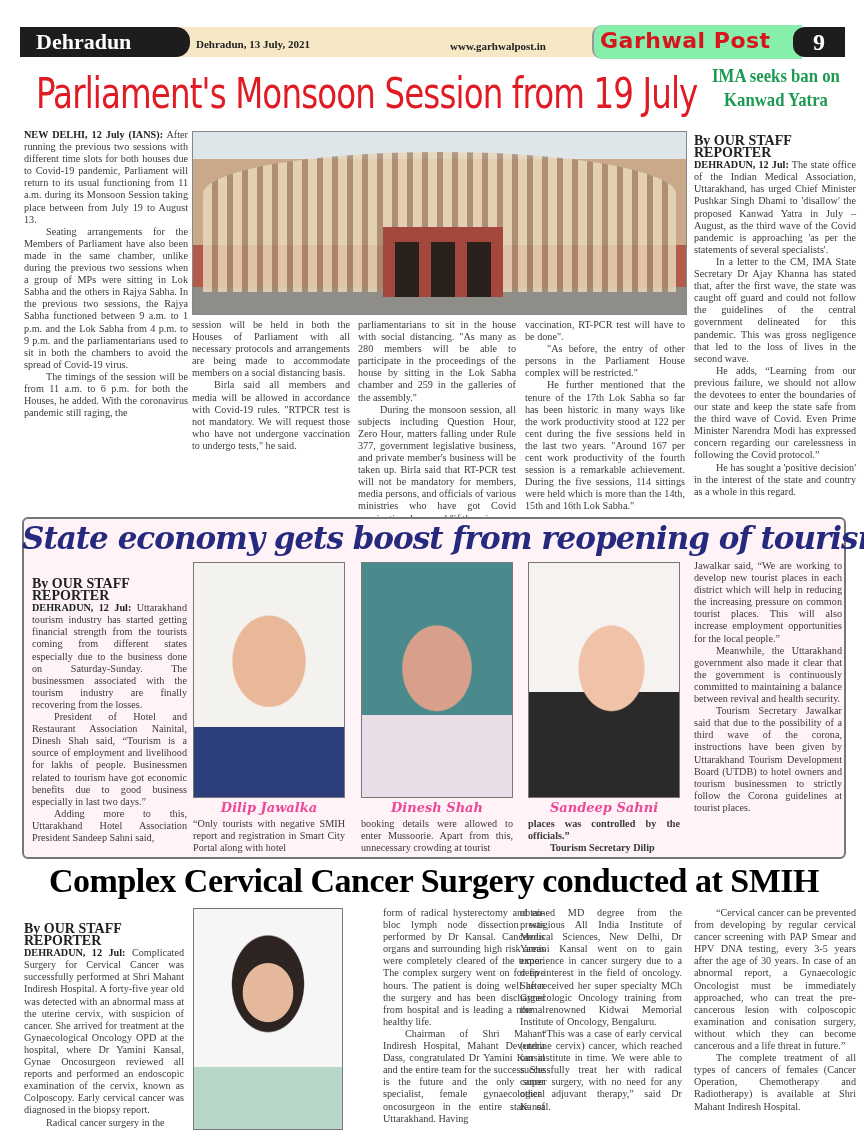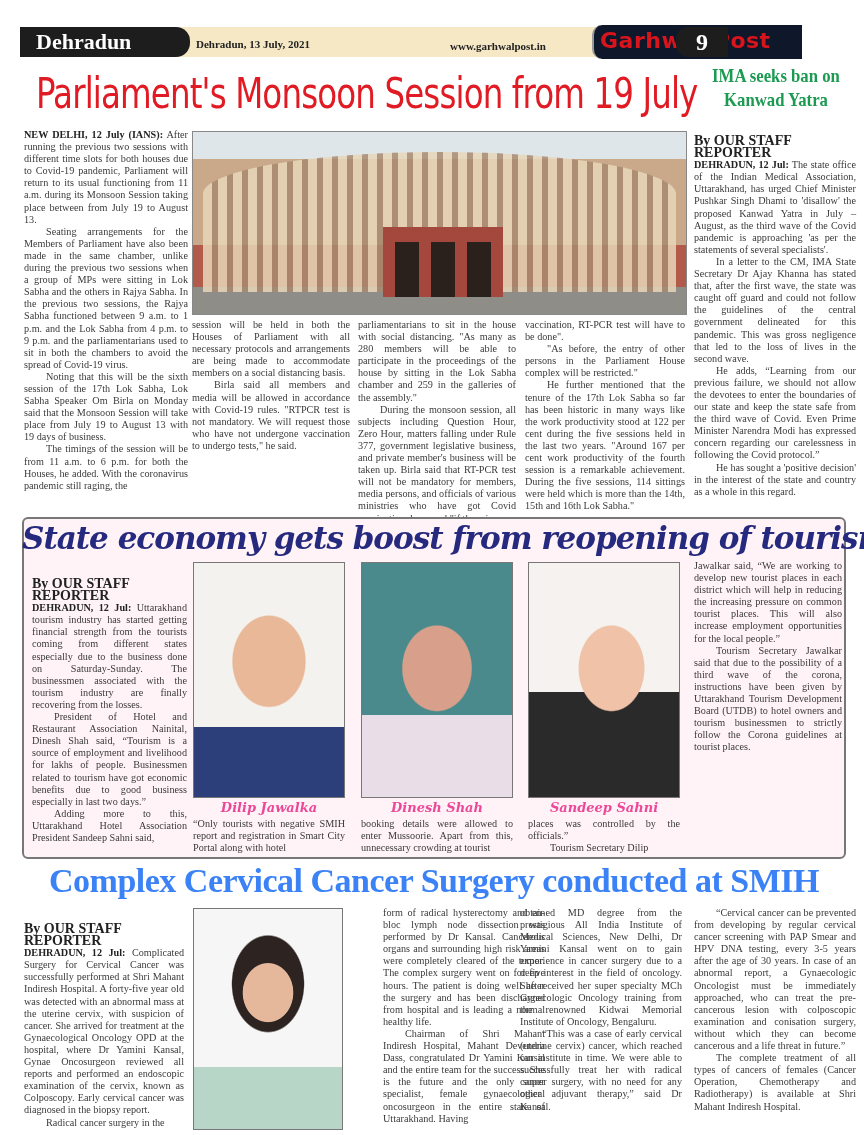--- a/index.html
+++ b/index.html
@@ -1,24 +1,24 @@
 <!DOCTYPE html>
 <html><head>
 <meta charset="utf-8">
 <style>
   * { box-sizing: border-box; margin: 0; padding: 0; }
   html, body { width: 864px; height: 1135px; background: #ffffff; overflow: hidden; }
   body { position: relative; font-family: "Liberation Serif", serif; color: #333; }
 
-  .masthead { position: absolute; left: 20px; top: 27px; width: 708px; height: 30px; background: #f6e8c5; }
+  .masthead { position: absolute; left: 20px; top: 27px; width: 825px; height: 30px; background: #f6e8c5; }
   .mh-left { position: absolute; left: 0; top: 0; width: 170px; height: 30px; background: #1d1d1d; color: #fff;
     font-family: "Liberation Serif", serif; font-weight: bold; font-size: 22px; line-height: 30px; padding-left: 16px; border-radius: 0 14px 14px 0; }
   .mh-date { position: absolute; left: 176px; top: 11px; font-size: 11px; font-weight: bold; color: #222; }
   .mh-url { position: absolute; left: 430px; top: 13px; font-size: 11px; font-weight: bold; color: #222; }
-  .mh-logo { position: absolute; left: 572px; top: -2px; width: 210px; height: 34px; background: #0f172a; border-left: 2px solid #999; border-radius: 10px 0 0 10px;
+  .mh-logo { position: absolute; left: 572px; top: -2px; width: 210px; height: 34px; background: #86efac; border-left: 2px solid #999; border-radius: 10px 0 0 10px;
     font-family: "DejaVu Sans", sans-serif; font-weight: bold; font-size: 22px; color: #d8141c; line-height: 32px; padding-left: 6px; letter-spacing: 0.5px; }
   .mh-page { position: absolute; right: 0; top: 0; width: 52px; height: 30px; background: #1d1d1d; color: #fff; font-weight: bold; font-size: 24px; line-height: 30px; text-align: center; border-radius: 12px 0 0 12px; }
 
   .headline-main { position: absolute; left: 36px; top: 68px; width: 640px; font-family: "DejaVu Sans Condensed", "DejaVu Sans", sans-serif;
     font-size: 42px; color: #e11b24; letter-spacing: -1px; transform: scaleX(0.86); transform-origin: left; white-space: nowrap; line-height: 52px; }
   .ima-title { position: absolute; left: 690px; top: 64px; width: 172px; text-align: center; color: #1c9a52; font-weight: bold; font-size: 19px; line-height: 24px; font-family: "Liberation Serif", serif; transform: scaleX(0.88); }
 
   .col { position: absolute; font-size: 10.2px; line-height: 12.1px; text-align: justify; color: #3a3a3a; }
   .col p { text-indent: 22px; }
   .col p.first { text-indent: 0; }
@@ -33,21 +33,21 @@
 
   .tourism-box { position: absolute; left: 22px; top: 517px; width: 824px; height: 342px; background: #fff3f7; border: 2px solid #777; border-radius: 6px; }
   .tourism-title { position: absolute; left: 22px; top: 520px; width: 824px; text-align: center; font-family: "DejaVu Serif", serif; font-style: italic; font-weight: bold;
     font-size: 31px; color: #262a7e; letter-spacing: -1px; white-space: nowrap; }
   .portrait { position: absolute; top: 562px; width: 152px; height: 236px; border: 1px solid #777; }
   .p1 { left: 193px; background: radial-gradient(ellipse 40% 32% at 50% 42%, #e8b898 60%, transparent 62%), linear-gradient(#f4f2ee 0 70%, #2c3f7a 70%); }
   .p2 { left: 361px; background: radial-gradient(ellipse 38% 30% at 50% 45%, #d89f8a 60%, transparent 62%), linear-gradient(#4a8a8c 0 65%, #e9dde8 65%); }
   .p3 { left: 528px; background: radial-gradient(ellipse 36% 30% at 55% 45%, #f0c2a8 60%, transparent 62%), linear-gradient(#f5f2f0 0 55%, #2a2a2a 55%); }
   .pname { position: absolute; top: 800px; width: 152px; text-align: center; font-family: "DejaVu Serif", serif; font-weight: bold; font-style: italic; font-size: 13px; color: #ec4899; }
 
-  .smih-title { position: absolute; left: 22px; top: 862px; width: 824px; text-align: center; font-family: "Liberation Serif", serif; font-weight: bold; font-size: 34px; color: #3b82f6; letter-spacing: -0.5px; white-space: nowrap; }
+  .smih-title { position: absolute; left: 22px; top: 862px; width: 824px; text-align: center; font-family: "Liberation Serif", serif; font-weight: bold; font-size: 34px; color: #000000; letter-spacing: -0.5px; white-space: nowrap; }
   .doctor { position: absolute; left: 193px; top: 908px; width: 150px; height: 222px; border: 1px solid #777;
     background: radial-gradient(ellipse 28% 22% at 50% 38%, #e5b89c 60%, transparent 62%), radial-gradient(ellipse 40% 36% at 50% 34%, #2d2422 60%, transparent 62%), linear-gradient(#f6f6f6 0 72%, #b8d6c8 72%); }
 </style>
 </head>
 <body>
 
 <div class="masthead">
   <div class="mh-left">Dehradun</div>
   <div class="mh-date">Dehradun, 13 July, 2021</div>
   <div class="mh-url">www.garhwalpost.in</div>
@@ -62,21 +62,20 @@
   <div class="gate">
     <i style="left:12px"></i>
       <i style="left:48px"></i>
       <i style="left:84px"></i>
   </div>
 </div>
 
 <div class="col" style="left:24px; top:129px; width:164px;">
   <p class="first"><span class="dateline">NEW DELHI, 12 July (IANS):</span> <span>After running the previous two sessions with different time slots for both houses due to Covid-19 pandemic, Parliament will return to its usual functioning from 11 a.m. during its Monsoon Session taking place between from July 19 to August 13.</span></p>
   <p>Seating arrangements for the Members of Parliament have also been made in the same chamber, unlike during the previous two sessions when a group of MPs were sitting in Lok Sabha and the others in Rajya Sabha. In the previous two sessions, the Rajya Sabha functioned between 9 a.m. to 1 p.m. and the Lok Sabha from 4 p.m. to 9 p.m. and the parliamentarians used to sit in both the chambers to avoid the spread of Covid-19 virus.</p>
-  <p>Noting that this will be the sixth session of the 17th Lok Sabha, Lok Sabha Speaker Om Birla on Monday said that the Monsoon Session will take place from July 19 to August 13 with 19 days of business.</p>
   <p>The timings of the session will be from 11 a.m. to 6 p.m. for both the Houses, he added. With the coronavirus pandemic still raging, the</p>
 </div>
 
 <div class="col" style="left:192px; top:319px; width:158px;">
   <p class="first">session will be held in both the Houses of Parliament with all necessary protocols and arrangements are being made to accommodate members on a social distancing basis.</p>
   <p>Birla said all members and media will be allowed in accordance with Covid-19 rules. "RTPCR test is not mandatory. We will request those who have not undergone vaccination to undergo tests," he said.</p>
 </div>
 
 <div class="col" style="left:358px; top:319px; width:158px;">
   <p class="first">parliamentarians to sit in the house with social distancing. "As many as 280 members will be able to participate in the proceedings of the house by sitting in the Lok Sabha chamber and 259 in the galleries of the assembly."</p>
@@ -114,27 +113,28 @@
 <div class="pname" style="left:193px;">Dilip Jawalka</div>
 <div class="pname" style="left:361px;">Dinesh Shah</div>
 <div class="pname" style="left:528px;">Sandeep Sahni</div>
 
 <div class="col" style="left:193px; top:818px; width:152px;">
   <p class="first">“Only tourists with negative SMIH report and registration in Smart City Portal along with hotel</p>
 </div>
 <div class="col" style="left:361px; top:818px; width:152px;">
   <p class="first">booking details were allowed to enter Mussoorie. Apart from this, unnecessary crowding at tourist</p>
 </div>
-<div class="col" style="left:528px; top:818px; width:152px;">
+<div class="col" style="left:528px; top:818px; width:152px;font-weight:bold;">
   <p class="first">places was controlled by the officials.”</p>
   <p>Tourism Secretary Dilip</p>
 </div>
 
 <div class="col" style="left:694px; top:560px; width:148px;">
   <p class="first">Jawalkar said, “We are working to develop new tourist places in each district which will help in reducing the increasing pressure on common tourist places. This will also increase employment opportunities for the local people.”</p>
+  <p>Meanwhile, the Uttarakhand government also made it clear that the government is continuously committed to maintaining a balance between revival and health security.</p>
   <p>Tourism Secretary Jawalkar said that due to the possibility of a third wave of the corona, instructions have been given by Uttarakhand Tourism Development Board (UTDB) to hotel owners and tourism businessmen to strictly follow the Corona guidelines at tourist places.</p>
 </div>
 
 <div class="smih-title">Complex Cervical Cancer Surgery conducted at SMIH</div>
 
 <div class="col" style="left:24px; top:907px; width:160px;">
   <p class="byline">By OUR STAFF REPORTER</p>
   <p class="first"><span class="dateline">DEHRADUN, 12 Jul:</span> <span>Complicated Surgery for Cervical Cancer was successfully performed at Shri Mahant Indiresh Hospital. A forty-five year old was detected with an abnormal mass at the uterine cervix, with suspicion of cancer. She arrived for treatment at the Gynaecological Oncology OPD at the hospital, where Dr Yamini Kansal, Gynae Oncosurgeon reviewed all reports and performed an endoscopic examination of the cervix, known as Colposcopy. Early cervical cancer was diagnosed in the biopsy report.</span></p>
   <p>Radical cancer surgery in the</p>
 </div>

